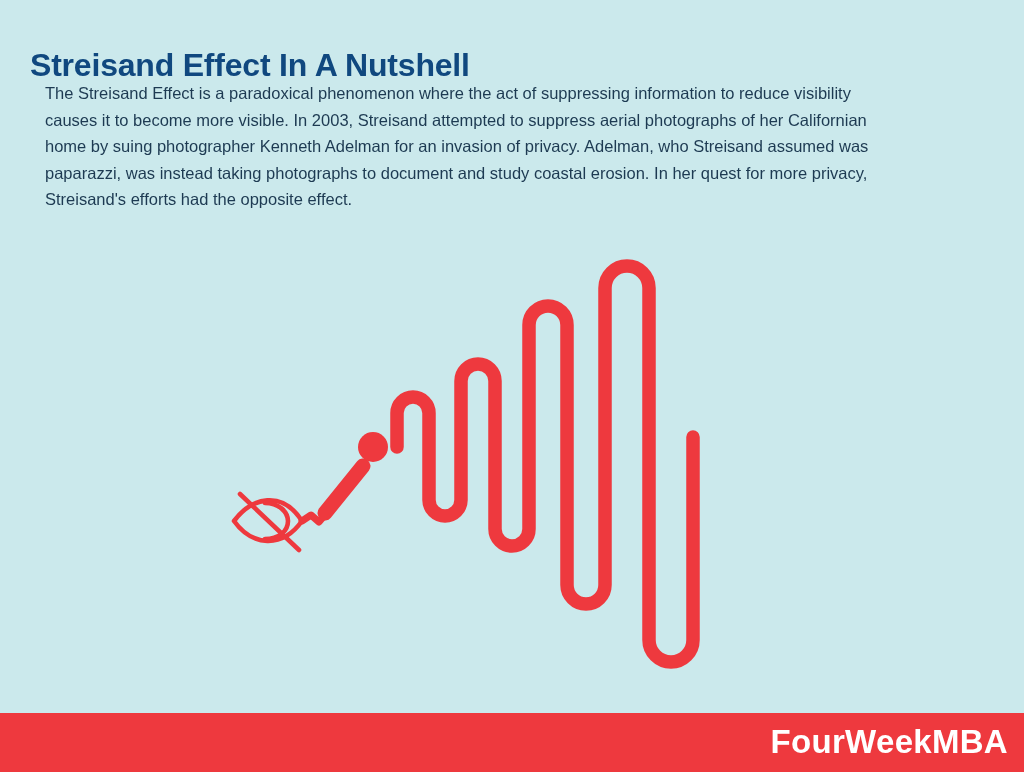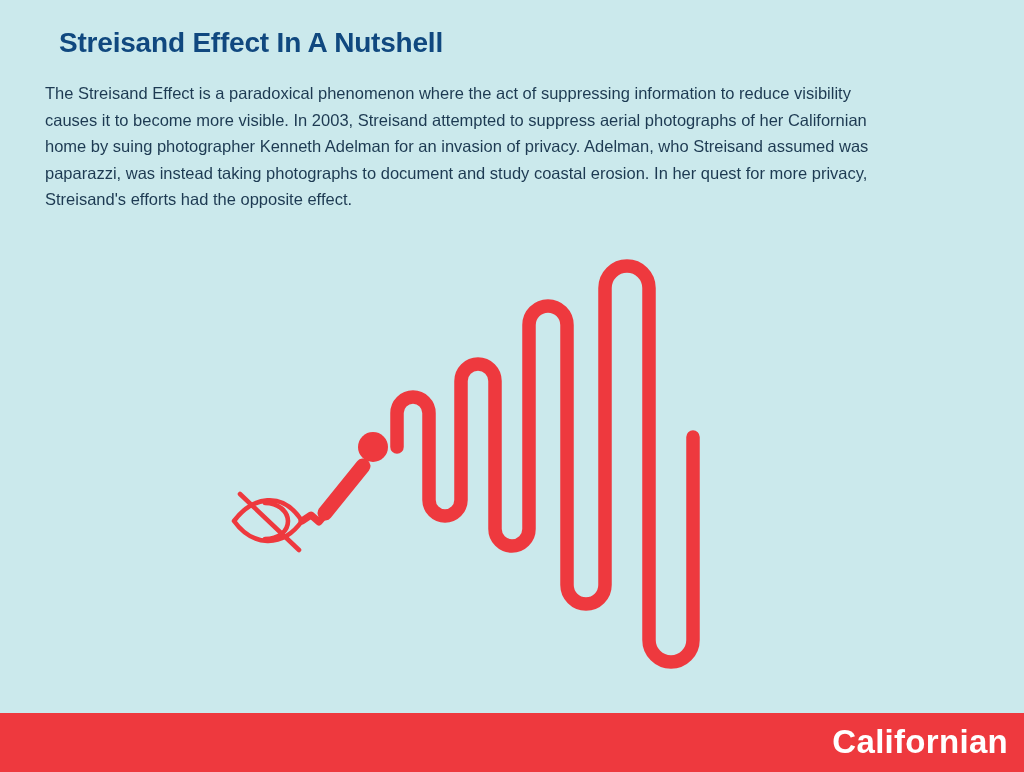--- a/index.html
+++ b/index.html
@@ -17,27 +17,26 @@
   #page {
     position: relative;
     width: 1024px;
     height: 772px;
     background: #cbe9ec;
     overflow: hidden;
   }
   .title {
     position: absolute;
     left: 30px;
-    top: 8px;
-    font-size: 28px;
+    top: 26px;
+    font-size: 32px;
     font-weight: bold;
     color: #10487f;
     letter-spacing: -0.2px;
     white-space: nowrap;
-    margin-left: 29px;
   }
   .body-text {
     position: absolute;
     left: 29px;
     top: 64px;
     width: 860px;
     font-size: 16.5px;
     line-height: 26.5px;
     color: #1d3a52;
   }
@@ -113,15 +112,15 @@
             A 19 19 0 0 0 605 585
             L 605 288
             A 22 22 0 0 1 649 288
             L 649 640
             A 22 22 0 0 0 693 640
             L 693 437
           "></path>
   </svg>
 
   <div class="footer-band"></div>
-  <div class="footer-brand">Californian</div>
+  <div class="footer-brand">FourWeekMBA</div>
 
 </div>
 
 </body></html>

